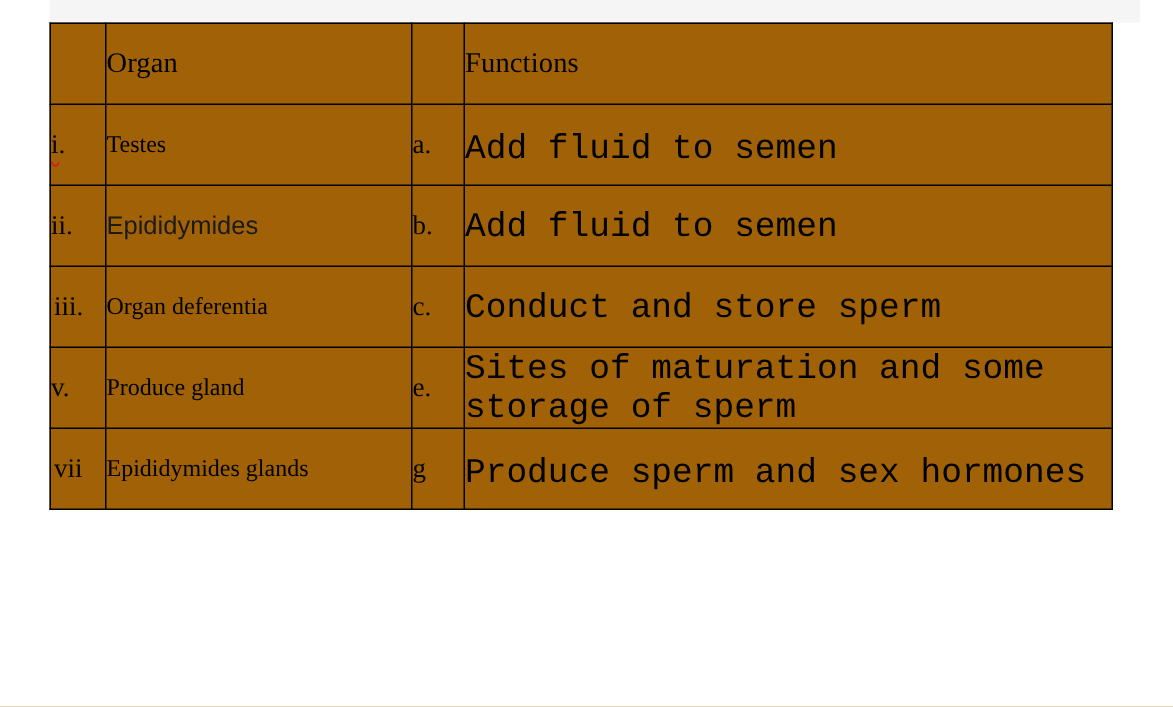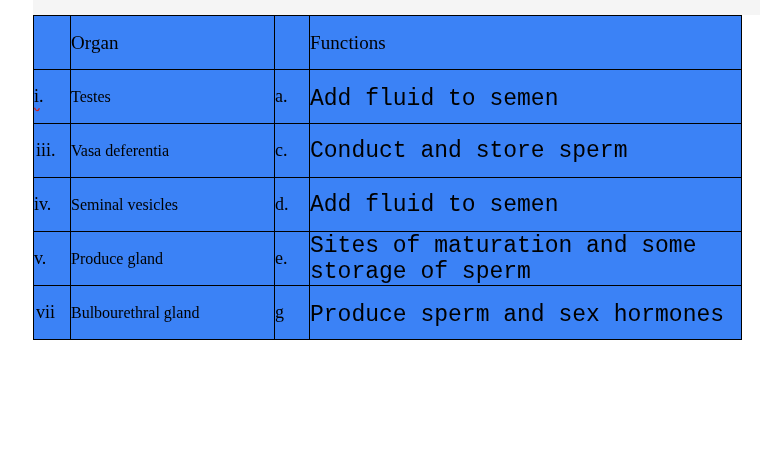--- a/index.html
+++ b/index.html
@@ -31,21 +31,21 @@
     position: absolute;
     left: 33px;
     top: 15px;
     width: 708px;
   }
 
   table.match-table {
     border-collapse: collapse;
     table-layout: fixed;
     width: 708px;
-    background: #3b82f6;
+    background: #a16207;
   }
 
   table.match-table td,
   table.match-table th {
     border: 1.6px solid #000000;
     padding: 0;
     vertical-align: middle;
     font-weight: normal;
     text-align: left;
     color: #000000;
@@ -162,50 +162,50 @@
           <span>Testes</span>
         </td>
         <td class="letter-cell">
           <span>a.</span>
         </td>
         <td class="fn-cell align-top">
           <span class="fn-inner">Add fluid to semen</span>
         </td>
       </tr>
 
+      <tr class="data-row">
+        <td class="num-cell">
+          <span>ii.</span>
+        </td>
+        <td class="organ-cell sans">
+          <span>Epididymides</span>
+        </td>
+        <td class="letter-cell">
+          <span>b.</span>
+        </td>
+        <td class="fn-cell">
+          <span class="fn-inner">Add fluid to semen</span>
+        </td>
+      </tr>
 
       <tr class="data-row">
         <td class="num-cell wide-num">
           <span>iii.</span>
         </td>
         <td class="organ-cell">
-          <span>Vasa deferentia</span>
+          <span>Organ deferentia</span>
         </td>
         <td class="letter-cell">
           <span>c.</span>
         </td>
         <td class="fn-cell">
           <span class="fn-inner">Conduct and store sperm</span>
         </td>
       </tr>
 
-      <tr class="data-row">
-        <td class="num-cell">
-          <span>iv.</span>
-        </td>
-        <td class="organ-cell">
-          <span>Seminal vesicles</span>
-        </td>
-        <td class="letter-cell">
-          <span>d.</span>
-        </td>
-        <td class="fn-cell">
-          <span class="fn-inner">Add fluid to semen</span>
-        </td>
-      </tr>
 
       <tr class="data-row">
         <td class="num-cell">
           <span>v.</span>
         </td>
         <td class="organ-cell">
           <span>Produce gland</span>
         </td>
         <td class="letter-cell">
           <span>e.</span>
@@ -214,21 +214,21 @@
           <span class="fn-inner">Sites of maturation and some storage of sperm</span>
         </td>
       </tr>
 
 
       <tr class="data-row">
         <td class="num-cell wide-num">
           <span>vii</span>
         </td>
         <td class="organ-cell">
-          <span>Bulbourethral gland</span>
+          <span>Epididymides glands</span>
         </td>
         <td class="letter-cell">
           <span>g</span>
         </td>
         <td class="fn-cell align-top">
           <span class="fn-inner">Produce sperm and sex hormones</span>
         </td>
       </tr>
 
     </tbody>

